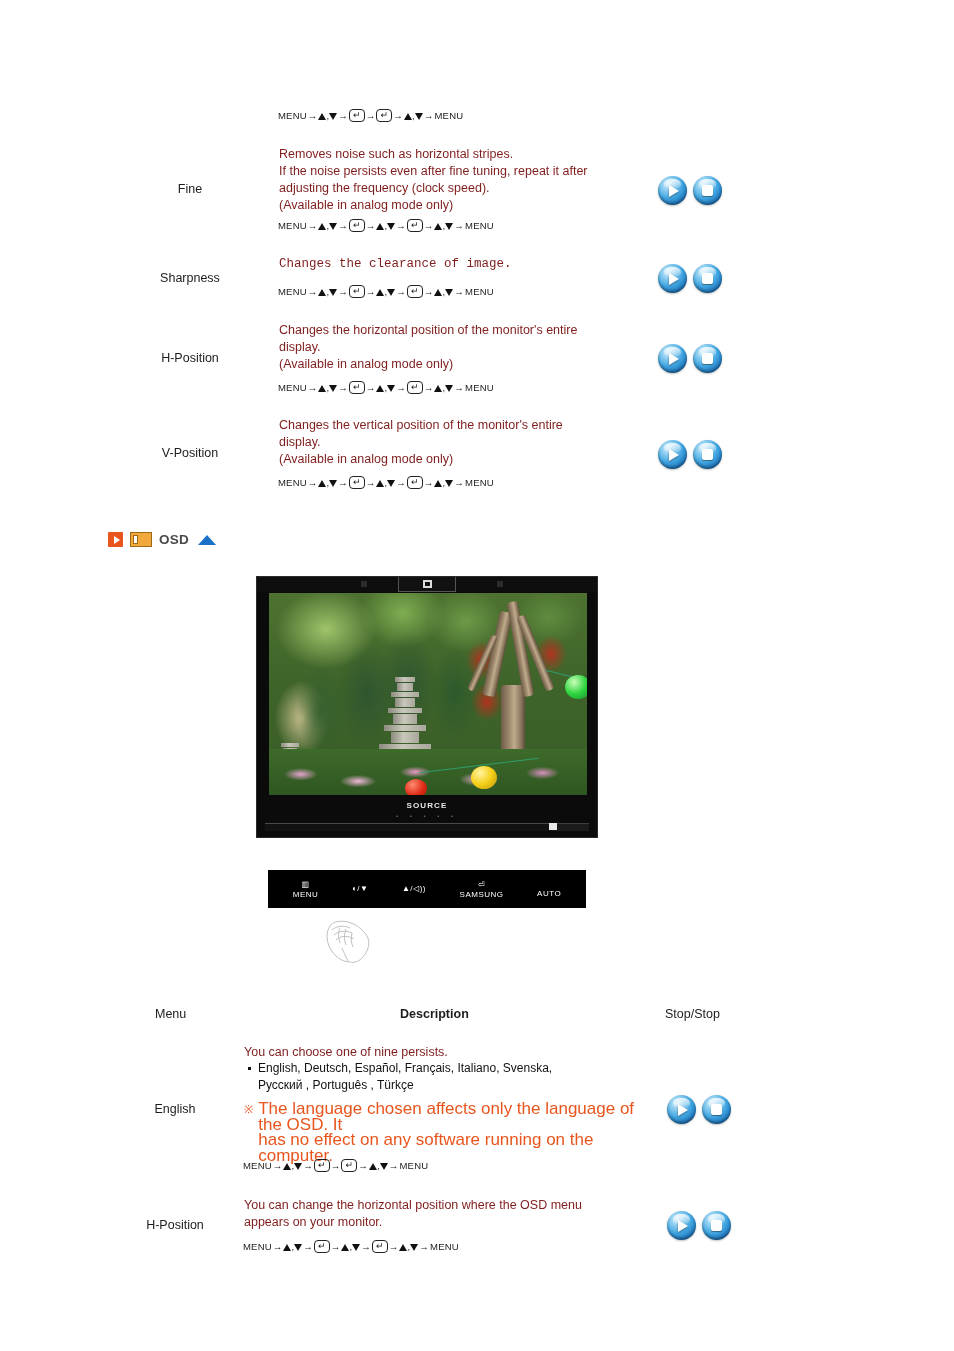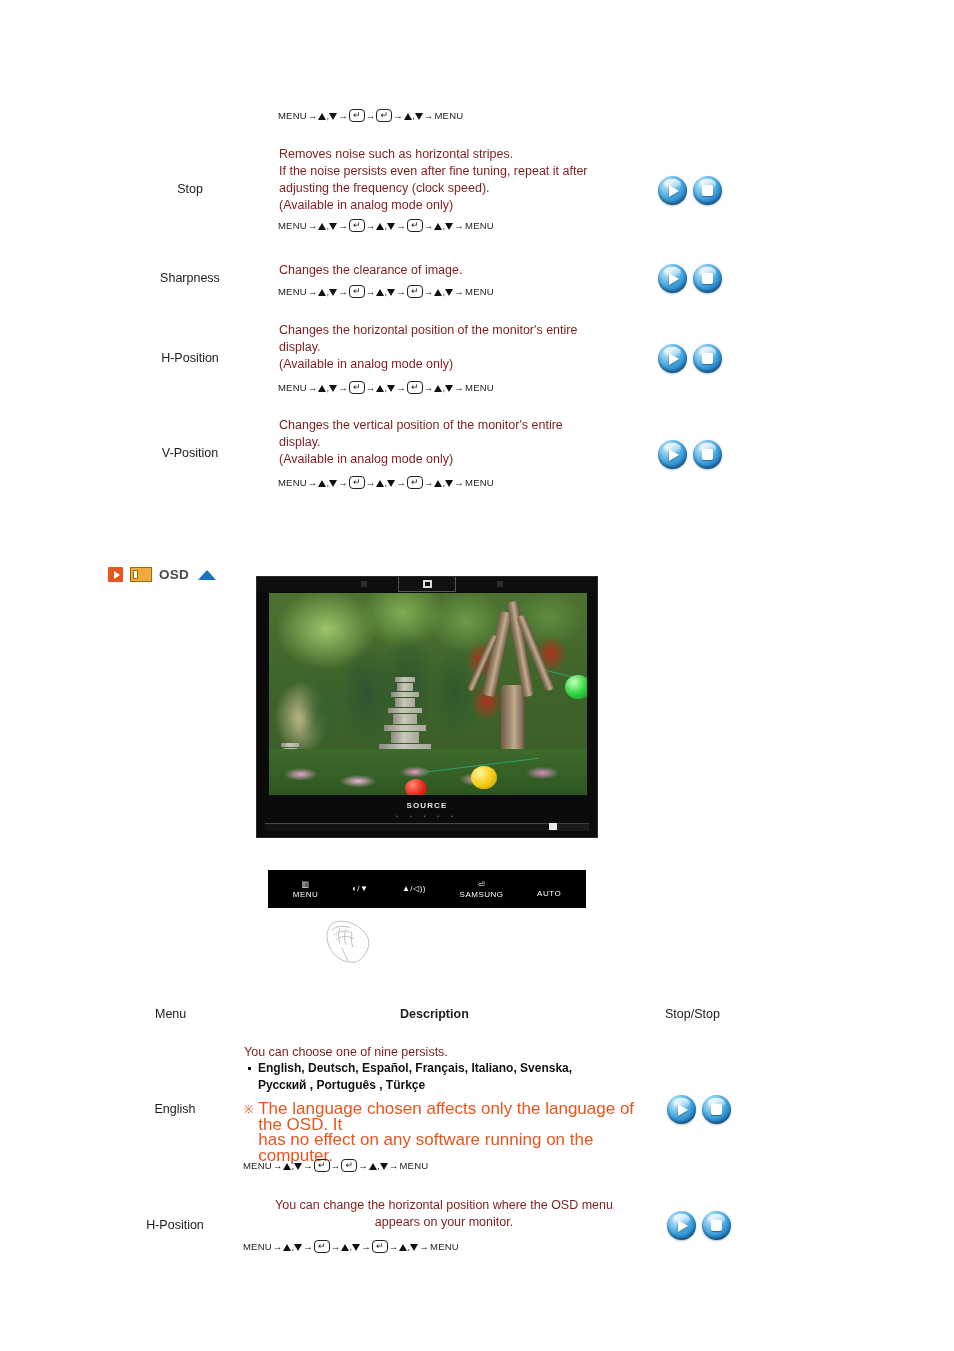--- a/index.html
+++ b/index.html
@@ -325,38 +325,38 @@
   .warn {
     color: #e8551d;
     font-size: 17px;
     line-height: 15.5px;
     white-space: pre-line;
   }
   .langlist {
     font-size: 12px;
     line-height: 17px;
     color: #111;
-    font-weight: bold;
+    font-weight: normal;
     white-space: pre-line;
   }
   .langbullet {
     position: absolute;
     left: 0; top: 7px;
     width: 3px; height: 3px;
     background: #111;
   }
 </style>
 </head>
 <body>
 
 <div class="navseq" style="position:absolute; left:278px; top:110px;">
   <span>MENU</span><span class="arw">→</span><span class="tri-up"></span><span>,</span><span class="tri-dn"></span><span class="arw">→</span><span class="enterkey">↵</span><span class="arw">→</span><span class="enterkey">↵</span><span class="arw">→</span><span class="tri-up"></span><span>,</span><span class="tri-dn"></span><span class="arw">→</span><span>MENU</span>
 </div>
 
-<div class="rowlabel" style="position:absolute; left:140px; top:182px; width:100px;">Stop</div>
+<div class="rowlabel" style="position:absolute; left:140px; top:182px; width:100px;">Fine</div>
 <div class="desc" style="position:absolute; left:279px; top:146px; width:380px;">Removes noise such as horizontal stripes.
 If the noise persists even after fine tuning, repeat it after
 adjusting the frequency (clock speed).
 (Available in analog mode only)</div>
 <div class="navseq" style="position:absolute; left:278px; top:220px;">
   <span>MENU</span><span class="arw">→</span><span class="tri-up"></span><span>,</span><span class="tri-dn"></span><span class="arw">→</span><span class="enterkey">↵</span><span class="arw">→</span><span class="tri-up"></span><span>,</span><span class="tri-dn"></span><span class="arw">→</span><span class="enterkey">↵</span><span class="arw">→</span><span class="tri-up"></span><span>,</span><span class="tri-dn"></span><span class="arw">→</span><span>MENU</span>
 </div>
 <div class="ctrl-pair" style="position:absolute; left:658px; top:176px;">
   <div class="orb">
       <span class="glyph">
@@ -364,21 +364,21 @@
       </span>
     </div>
   <div class="orb">
       <span class="glyph">
         <i class="stop-sq"></i>
       </span>
     </div>
 </div>
 
 <div class="rowlabel" style="position:absolute; left:140px; top:271px; width:100px;">Sharpness</div>
-<div class="desc" style="position:absolute; left:279px; top:262px; width:380px;">Changes the clearance of image.</div>
+<div class="desc" style="position:absolute; left:279px; top:256px; width:380px;font-family:Liberation Mono, monospace;">Changes the clearance of image.</div>
 <div class="navseq" style="position:absolute; left:278px; top:286px;">
   <span>MENU</span><span class="arw">→</span><span class="tri-up"></span><span>,</span><span class="tri-dn"></span><span class="arw">→</span><span class="enterkey">↵</span><span class="arw">→</span><span class="tri-up"></span><span>,</span><span class="tri-dn"></span><span class="arw">→</span><span class="enterkey">↵</span><span class="arw">→</span><span class="tri-up"></span><span>,</span><span class="tri-dn"></span><span class="arw">→</span><span>MENU</span>
 </div>
 <div class="ctrl-pair" style="position:absolute; left:658px; top:264px;">
   <div class="orb">
       <span class="glyph">
         <i class="play-tri"></i>
       </span>
     </div>
   <div class="orb">
@@ -421,21 +421,21 @@
         <i class="play-tri"></i>
       </span>
     </div>
   <div class="orb">
       <span class="glyph">
         <i class="stop-sq"></i>
       </span>
     </div>
 </div>
 
-<div class="sec-head" style="position:absolute; left:108px; top:532px;margin-top:35px;">
+<div class="sec-head" style="position:absolute; left:108px; top:532px;">
   <span class="ico-arrow-box">
       <i></i>
     </span>
   <span class="ico-osd-box">
       <span></span>
     </span>
   <span class="sec-title">OSD</span>
   <span class="ico-top-tri"></span>
 </div>
 
@@ -571,21 +571,21 @@
       </span>
     </div>
   <div class="orb">
       <span class="glyph">
         <i class="stop-sq"></i>
       </span>
     </div>
 </div>
 
 <div class="rowlabel" style="position:absolute; left:120px; top:1218px; width:110px;">H-Position</div>
-<div class="desc" style="position:absolute; left:244px; top:1197px; width:400px;text-align:center;">You can change the horizontal position where the OSD menu
+<div class="desc" style="position:absolute; left:244px; top:1197px; width:400px;">You can change the horizontal position where the OSD menu
 appears on your monitor.</div>
 <div class="navseq" style="position:absolute; left:243px; top:1241px;">
   <span>MENU</span><span class="arw">→</span><span class="tri-up"></span><span>,</span><span class="tri-dn"></span><span class="arw">→</span><span class="enterkey">↵</span><span class="arw">→</span><span class="tri-up"></span><span>,</span><span class="tri-dn"></span><span class="arw">→</span><span class="enterkey">↵</span><span class="arw">→</span><span class="tri-up"></span><span>,</span><span class="tri-dn"></span><span class="arw">→</span><span>MENU</span>
 </div>
 <div class="ctrl-pair" style="position:absolute; left:667px; top:1211px;">
   <div class="orb">
       <span class="glyph">
         <i class="play-tri"></i>
       </span>
     </div>

